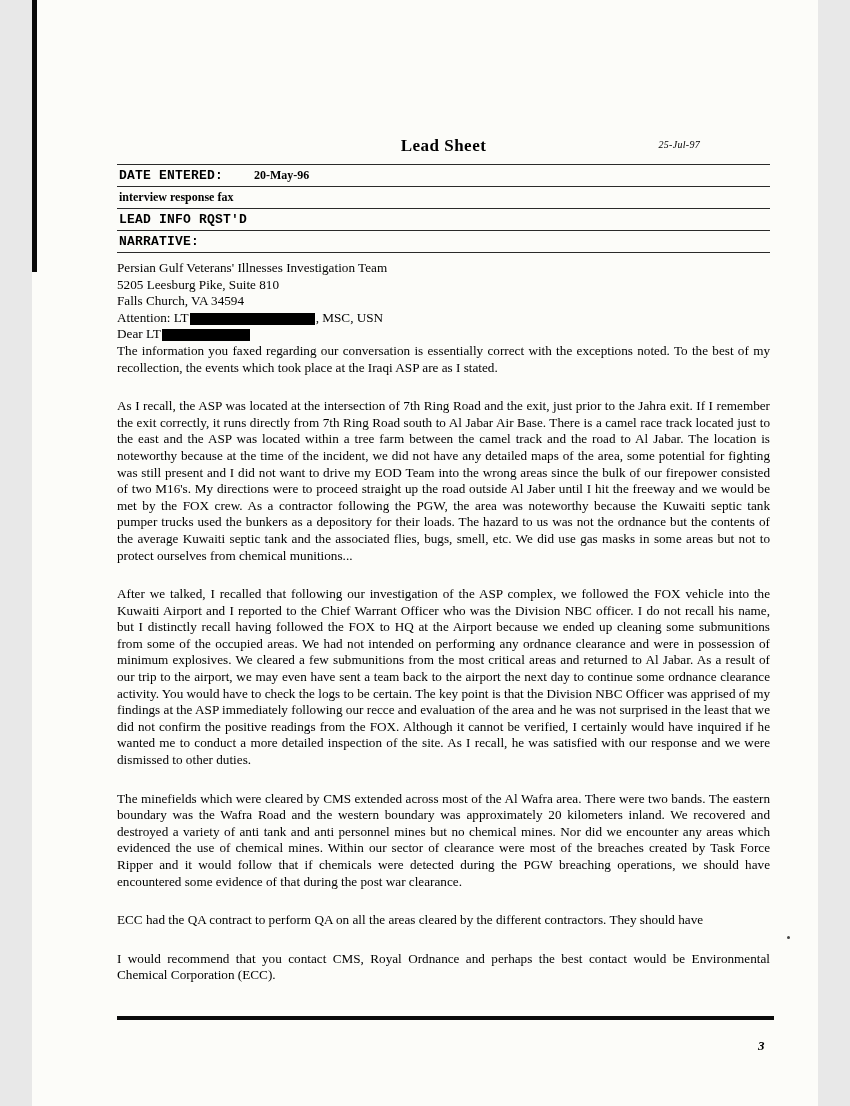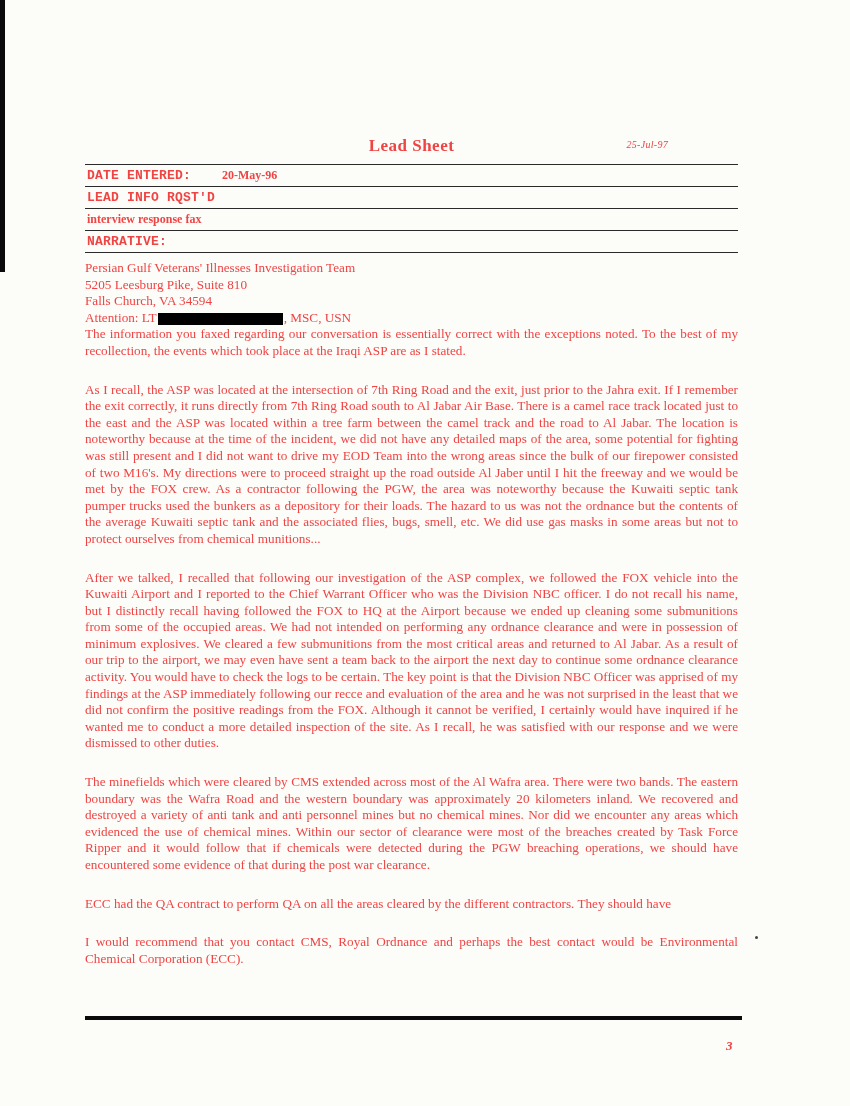--- a/index.html
+++ b/index.html
@@ -2,27 +2,28 @@
 <html><head>
 <meta charset="utf-8">
 <style>
   html, body {
     margin: 0;
     padding: 0;
     background: #e8e8e8;
   }
   .page {
     position: relative;
-    width: 850px;
+    width: 770px;
     height: 1106px;
     margin: 0 auto;
     background: #fcfcf9;
     overflow: hidden;
     font-family: "Liberation Serif", serif;
-    color: #ef4444;
+    color: #000000;
+    padding-left: 16px;
   }
   
   .edge-bar {
     position: absolute;
     left: 0;
     top: 0;
     width: 5px;
     height: 272px;
     background: #0a0a0a;
   }
@@ -138,36 +139,37 @@
     <div class="title-row">
       <div class="doc-title">Lead Sheet</div>
       <div class="doc-date">25-Jul-97</div>
     </div>
 
     <div class="field-table">
       <div class="field-row">
         <span class="field-label w">DATE ENTERED:</span><span class="field-value">20-May-96</span>
       </div>
       <div class="field-row">
-        <span class="field-label">LEAD INFO RQST'D</span>
+        <span class="field-value">interview response fax</span>
       </div>
       <div class="field-row">
-        <span class="field-value">interview response fax</span>
+        <span class="field-label">LEAD INFO RQST'D</span>
       </div>
       <div class="field-row">
         <span class="field-label">NARRATIVE:</span>
       </div>
     </div>
 
     <div class="body-text">
 
       <p class="lh-line">Persian Gulf Veterans' Illnesses Investigation Team</p>
       <p class="lh-line">5205 Leesburg Pike, Suite 810</p>
       <p class="lh-line">Falls Church, VA 34594</p>
       <p class="lh-line"><span>Attention: LT</span><span class="redaction attn"></span><span>, MSC, USN</span></p>
+      <p class="lh-line"><span>Dear LT</span><span class="redaction dear"></span></p>
 
       <p class="para first">The information you faxed regarding our conversation is essentially correct with the exceptions noted.  To the best of my recollection, the events which took place at the Iraqi ASP are as I stated.</p>
       <p class="para">As I recall, the ASP was located at the intersection of 7th Ring Road and the exit, just prior to the Jahra exit. If I remember the exit correctly, it runs directly from 7th Ring Road south to Al Jabar Air Base. There is a camel race track located just to the east and the ASP was located within a tree farm between the camel track and the road to Al Jabar. The location is noteworthy because at the time of the incident, we did not have any detailed maps of the area, some potential for fighting was still present and I did not want to drive my EOD Team into the wrong areas since the bulk of our firepower consisted of two M16's.  My directions were to proceed straight up the road outside Al Jaber until I hit the freeway and we would be met by the FOX crew. As a contractor following the PGW, the area was noteworthy because the Kuwaiti septic tank pumper trucks used the bunkers as a depository for their loads. The hazard to us was not the ordnance but the contents of the average Kuwaiti septic tank and the associated flies, bugs, smell, etc. We did use gas masks in some areas but not to protect ourselves from chemical munitions...</p>
       <p class="para">After we talked, I recalled that following our investigation of the ASP complex, we followed the FOX vehicle into the Kuwaiti Airport and I reported to the Chief Warrant Officer who was the Division NBC officer. I do not recall his name, but I distinctly recall having followed the FOX to HQ at the Airport because we ended up cleaning some submunitions from some of the occupied areas. We had not intended on performing any ordnance clearance and were in possession of minimum explosives. We cleared a few submunitions from the most critical areas and returned to Al Jabar. As a result of our trip to the airport, we may even have sent a team back to the airport the next day to continue some ordnance clearance activity. You would have to check the logs to be certain. The key point is that the Division NBC Officer was apprised of my findings at the ASP immediately following our recce and evaluation of the area and he was not surprised in the least that we did not confirm the positive readings from the FOX. Although it cannot be verified, I certainly would have inquired if he wanted me to conduct a more detailed inspection of the site. As I recall, he was satisfied with our response and we were dismissed to other duties.</p>
       <p class="para">The minefields which were cleared by CMS extended across most of the Al Wafra area.  There were two bands. The eastern boundary was the Wafra Road and the western boundary was approximately 20 kilometers inland. We recovered and destroyed a variety of anti tank and anti personnel mines but no chemical mines.  Nor did we encounter any areas which evidenced the use of chemical mines.  Within our sector of clearance were most of the breaches created by Task Force Ripper and it would follow that if chemicals were detected during the PGW breaching operations, we should have encountered some evidence of that during the post war clearance.</p>
       <p class="para">ECC had the QA contract to perform QA on all the areas cleared by the different contractors. They should have</p>
       <p class="para">I would recommend that you contact CMS, Royal Ordnance and perhaps the best contact would be Environmental Chemical Corporation (ECC).</p>
 
     </div>
   </div>

